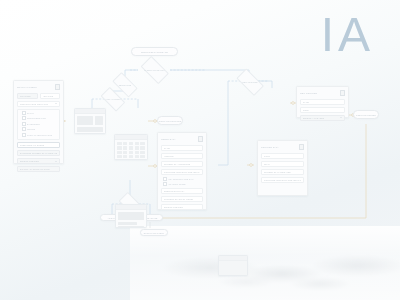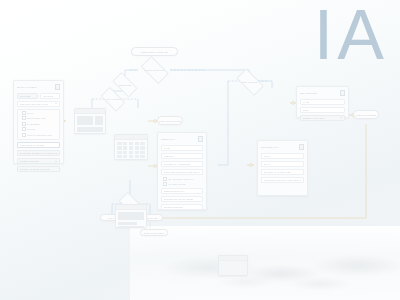--- a/index.html
+++ b/index.html
@@ -40,23 +40,23 @@
       radial-gradient(1.3px 1.2px at 152px 24px, rgba(120,134,146,.48), transparent 60%),
       radial-gradient(1.2px 1.2px at 186px 33px, rgba(120,134,146,.52), transparent 60%),
       radial-gradient(1.1px 1.1px at 205px 19px, rgba(120,134,146,.44), transparent 60%),
       radial-gradient(1.2px 1.2px at 70px 40px, rgba(120,134,146,.40), transparent 60%),
       radial-gradient(1.2px 1.2px at 136px 43px, rgba(120,134,146,.38), transparent 60%);
     filter:blur(.3px);
   }
 
   
   #ia-logo{
-    position:absolute;right:12px;top:8px;
+    position:absolute;right:26px;top:8px;
     font-family:"Liberation Sans", sans-serif;
-    font-size:70px;line-height:54px;font-weight:300;
+    font-size:48px;line-height:54px;font-weight:300;
     color:#b9cbd9;letter-spacing:4px;
     user-select:none;
   }
 
   
   svg#wires{position:absolute;left:0;top:0;width:400px;height:300px;}
   .wire-blue{stroke:#cfe0ee;stroke-width:.8;fill:none;}
   .wire-blue-d{stroke:#cfe0ee;stroke-width:.8;fill:none;stroke-dasharray:2 1.6;}
   .wire-tan{stroke:#e8dcc2;stroke-width:.8;fill:none;}
   .wire-gray{stroke:#e2e6e9;stroke-width:.8;fill:none;}

